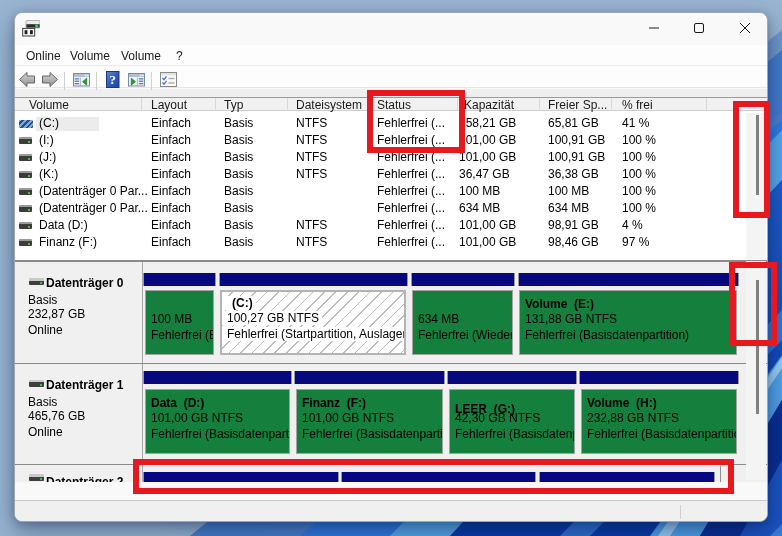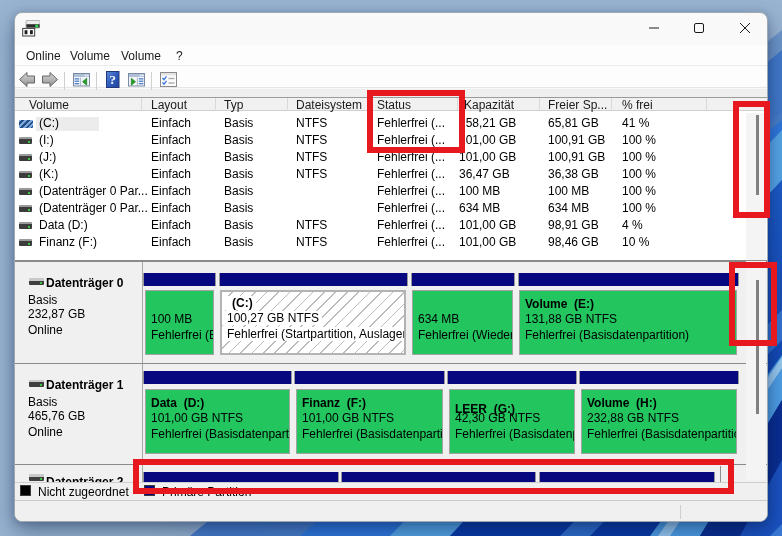--- a/index.html
+++ b/index.html
@@ -35,21 +35,21 @@
   #botpane { position:absolute; left:1px; top:248px; width:752px; height:222px; background:#f0f0f0; overflow:hidden; }
   .rowline { position:absolute; left:0; width:752px; height:1px; background:#8a8a8a; }
   .dlabel { position:absolute; left:7px; width:121px; }
   .vdiv { position:absolute; left:127px; width:1px; background:#a7a7a7; }
   .dlabel b { position:absolute; left:24px; top:14px; font-size:12px; }
   .dlabel .l2 { position:absolute; left:6px; font-size:12px; }
   .dicon { position:absolute; left:7px; top:15.5px; width:15px; height:7px;
      background:linear-gradient(#c9c9c9 0 2.5px, #3f3f3f 2.5px 100%); border-radius:1px; }
   .dicon:after { content:""; position:absolute; right:2px; bottom:1px; width:2px; height:2px; background:#39c442; }
   .bar { position:absolute; height:13px; background:#07077f; border-left:1px solid #979797; border-right:1px solid #979797; }
-  .pbox { position:absolute; background:#22c55e; border:1px solid #a3a3a3; overflow:hidden; }
+  .pbox { position:absolute; background:#15803d; border:1px solid #a3a3a3; overflow:hidden; }
   .pbox div { position:absolute; left:5px; white-space:nowrap; font-size:12px; }
   .hatch { background:
      repeating-linear-gradient(135deg, rgba(255,255,255,0) 0 7px, #bcbcbc 7px 8.1px), #fff; }
   .hatch div { background:#fff; left:0 !important; padding:0 3px 0 5px; }
   
   #legend { position:absolute; left:1px; top:470px; width:752px; height:18px; background:#f0f0f0; border-top:1px solid #cfcfcf; }
   #status { position:absolute; left:1px; top:488px; width:752px; height:21px; background:#f0f0f0; border-top:1px solid #c9c9c9; border-radius:0 0 8px 8px; }
   .sw { position:absolute; top:4px; width:11px; height:11px; border:1px solid #3a3a3a; }
   
   .red { position:absolute; border:6px solid #e8191e; z-index:10; }
@@ -270,21 +270,21 @@
     </div>
     <div class="row" style="top:137px">
       <div class="vicon"></div>
         <span style="left:24px">Finanz (F:)</span>
         <span style="left:136px">Einfach</span>
         <span style="left:209px">Basis</span>
         <span style="left:281px">NTFS</span>
         <span style="left:362px">Fehlerfrei (...</span>
         <span style="left:444px">101,00 GB</span>
         <span style="left:533px">98,46 GB</span>
-        <span style="left:607px">10 %</span>
+        <span style="left:607px">97 %</span>
     </div>
     <div class="gutter" style="left:731px;top:19px;width:20px;height:147px"></div>
     <div class="thumb" style="left:741px;top:21px;height:80px"></div>
   </div>
 
   <div id="botpane">
 
     <div class="rowline" style="top:0px;height:2px"></div>
     <div class="vdiv" style="top:2px;height:101px"></div>
     <div class="dlabel" style="top:2px;height:99px">
@@ -358,26 +358,20 @@
         <b>Datenträger 2</b>
     </div>
     <div class="bar" style="left:128px;top:211.5px;width:196px"></div>
     <div class="bar" style="left:326px;top:211.5px;width:195px"></div>
     <div class="bar" style="left:524px;top:211.5px;width:176px"></div>
     <div class="abs" style="left:704.5px;top:206px;width:1px;height:16px;background:#8f8f8f"></div>
     <div class="gutter" style="left:731px;top:1px;width:20px;height:219px"></div>
     <div class="thumb" style="left:741px;top:20px;height:134px"></div>
   </div>
 
-  <div id="legend">
-    <div class="sw" style="left:5px;top:1.5px;background:#000"></div>
-    <span class="abs" style="left:23px;top:2px">Nicht zugeordnet</span>
-    <div class="sw" style="left:129px;top:1.5px;background:#07077f"></div>
-    <span class="abs" style="left:147px;top:2px">Primäre Partition</span>
-  </div>
 
   <div id="status">
       <div class="abs" style="left:665px;top:4px;width:1px;height:14px;background:#cfcfcf"></div>
     </div>
 </div>
 
 <div class="red" style="left:367px;top:90px;width:98px;height:63px"></div>
 <div class="red" style="left:733px;top:101px;width:37px;height:117px"></div>
 <div class="red" style="left:729px;top:262px;width:48px;height:84px"></div>
 <div class="red" style="left:133px;top:459px;width:601px;height:35px"></div>

